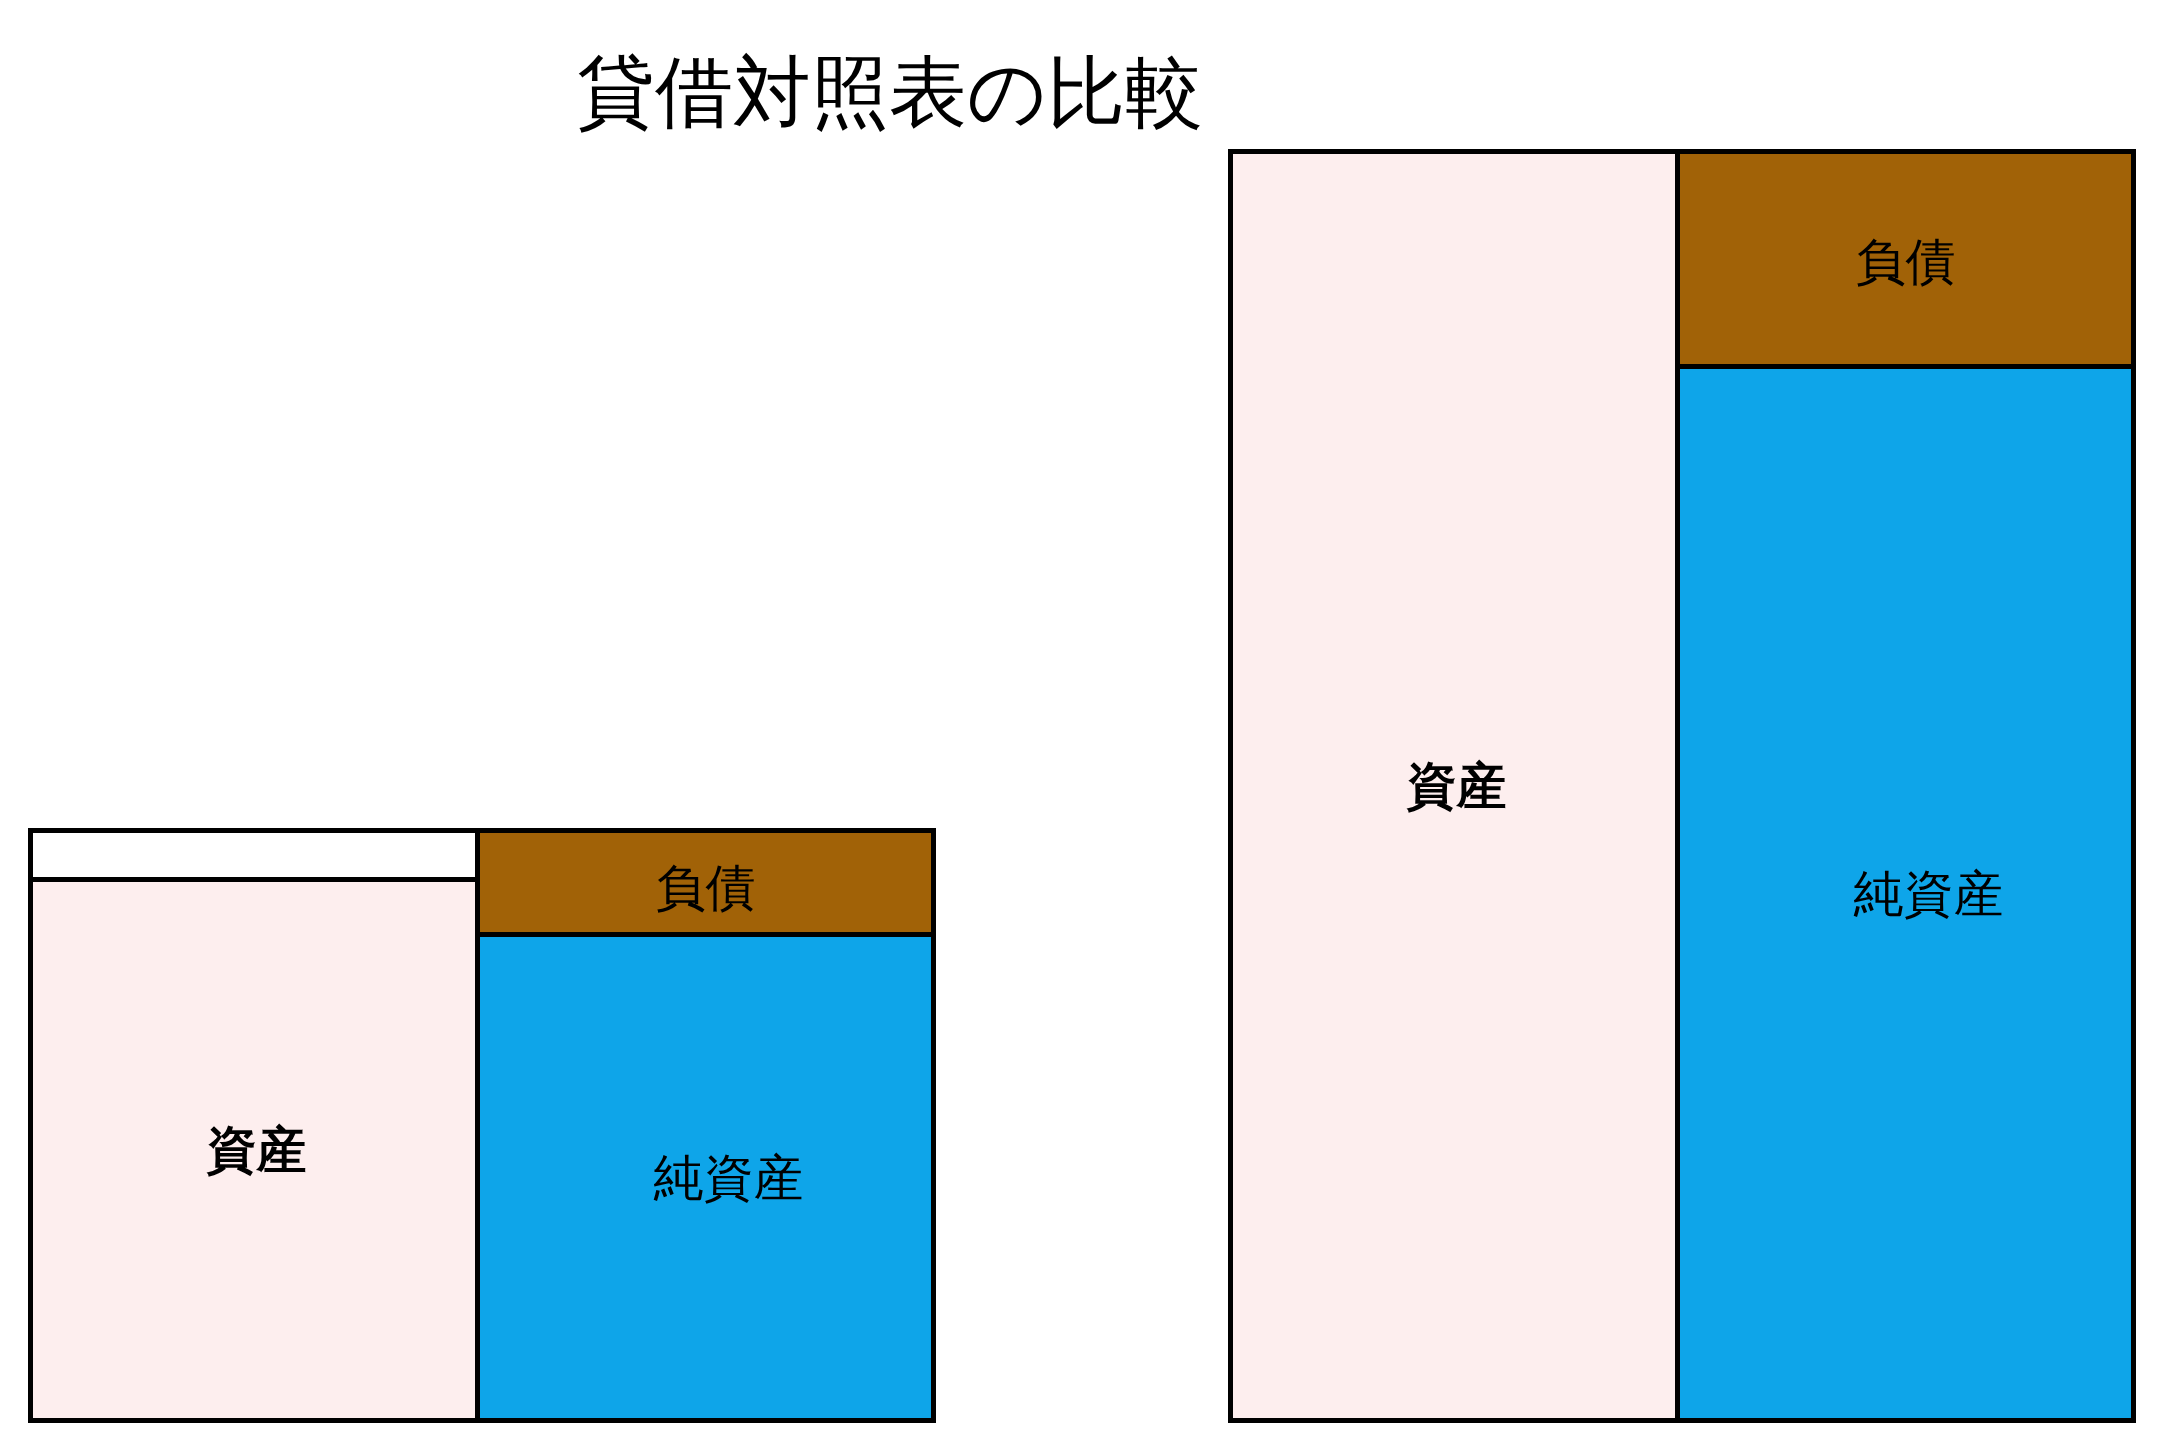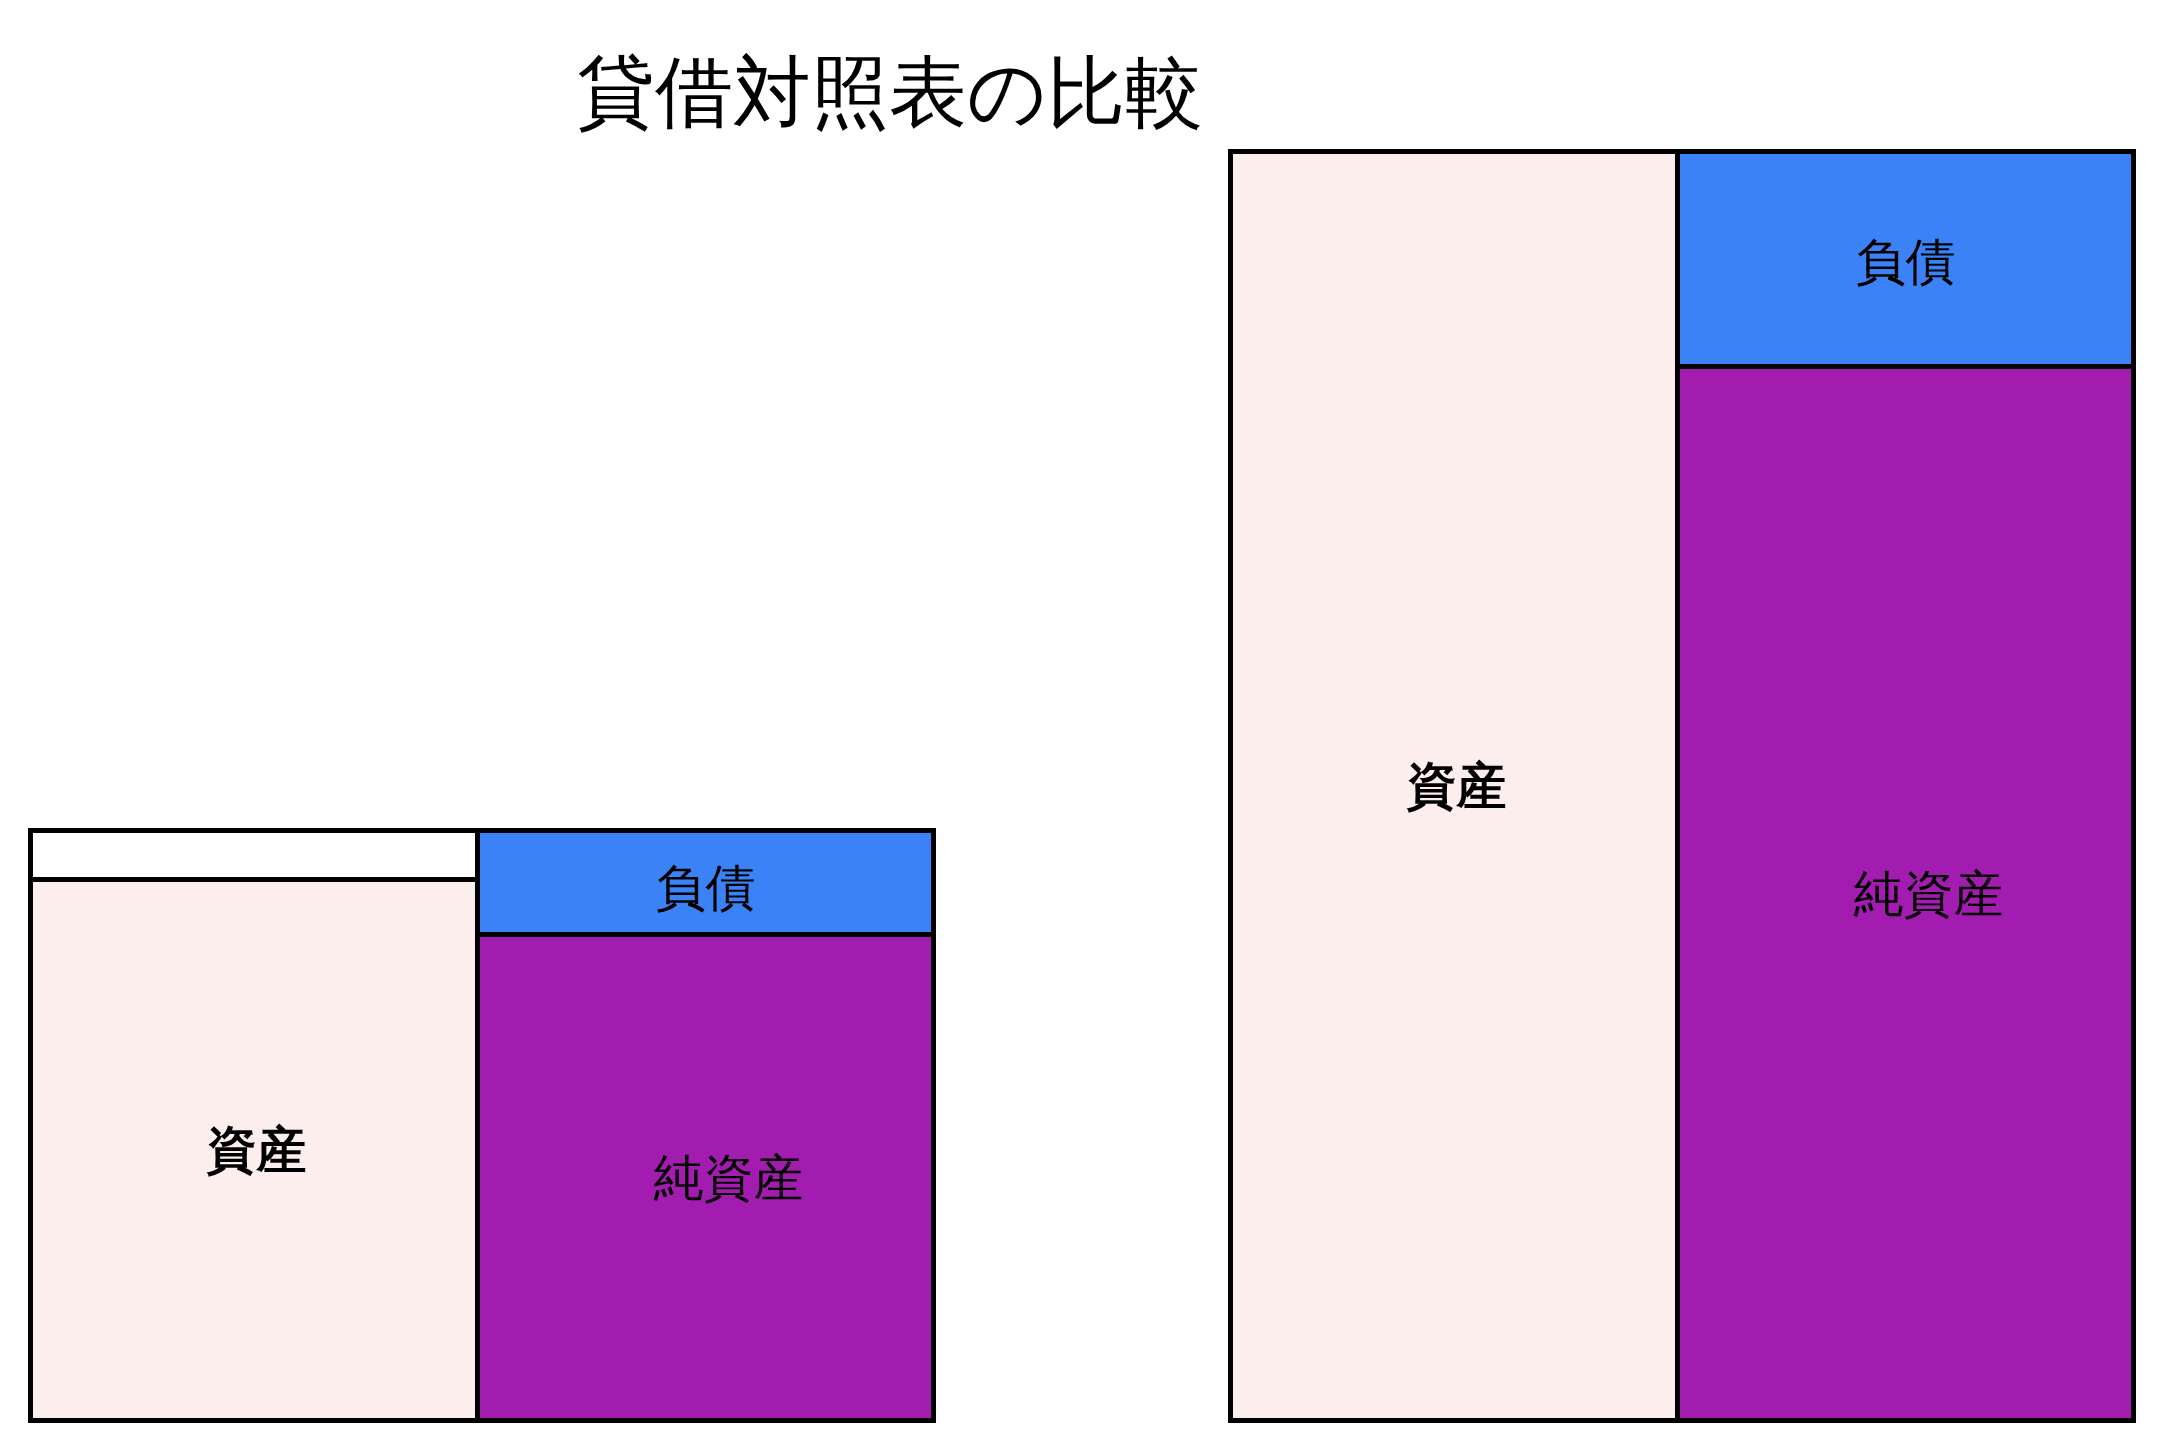--- a/index.html
+++ b/index.html
@@ -4,22 +4,22 @@
 <style>
   html, body { margin:0; padding:0; background:#ffffff; }
   body { width:2160px; height:1447px; position:relative; overflow:hidden;
          font-family:"DejaVu Sans","Liberation Sans",sans-serif; color:#000; }
   .title { position:absolute; left:0; width:1780px; top:46px; text-align:center;
            font-size:78px; line-height:92px; }
   .box { position:absolute; box-sizing:border-box; border:5px solid #000;
          display:flex; flex-direction:column; align-items:center; justify-content:center;
          overflow:hidden; font-size:50px; line-height:66px; text-align:center; }
   .assets { background:#fdeeee;font-weight:bold; }
-  .liab { background:#3b82f6; }
-  .net { background:#a21caf;padding-left:46px; }
+  .liab { background:#a16207; }
+  .net { background:#0ea5e9;padding-left:46px; }
   .blank { background:#ffffff; }
   .lbl { white-space:nowrap; }
 </style>
 </head>
 <body>
 
 <div class="title">貸借対照表の比較</div>
 
 <div>
   <div class="box blank" style="left:28px; top:828px; width:457px; height:59px;"></div>

